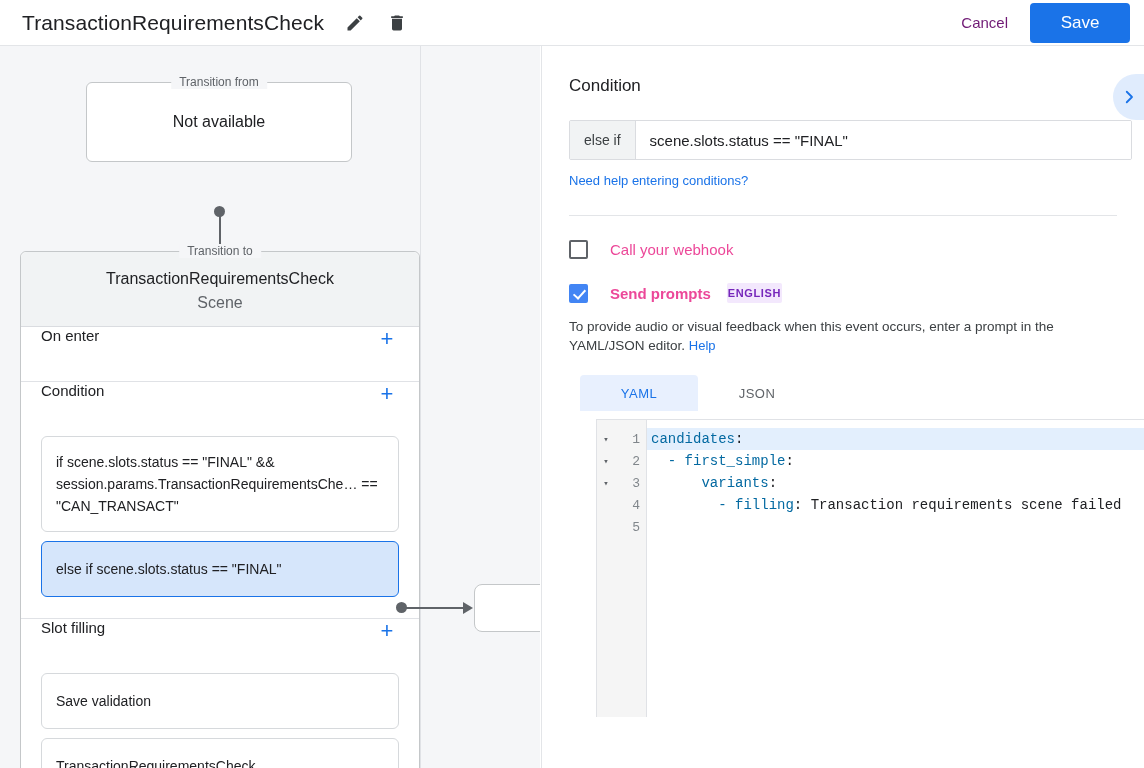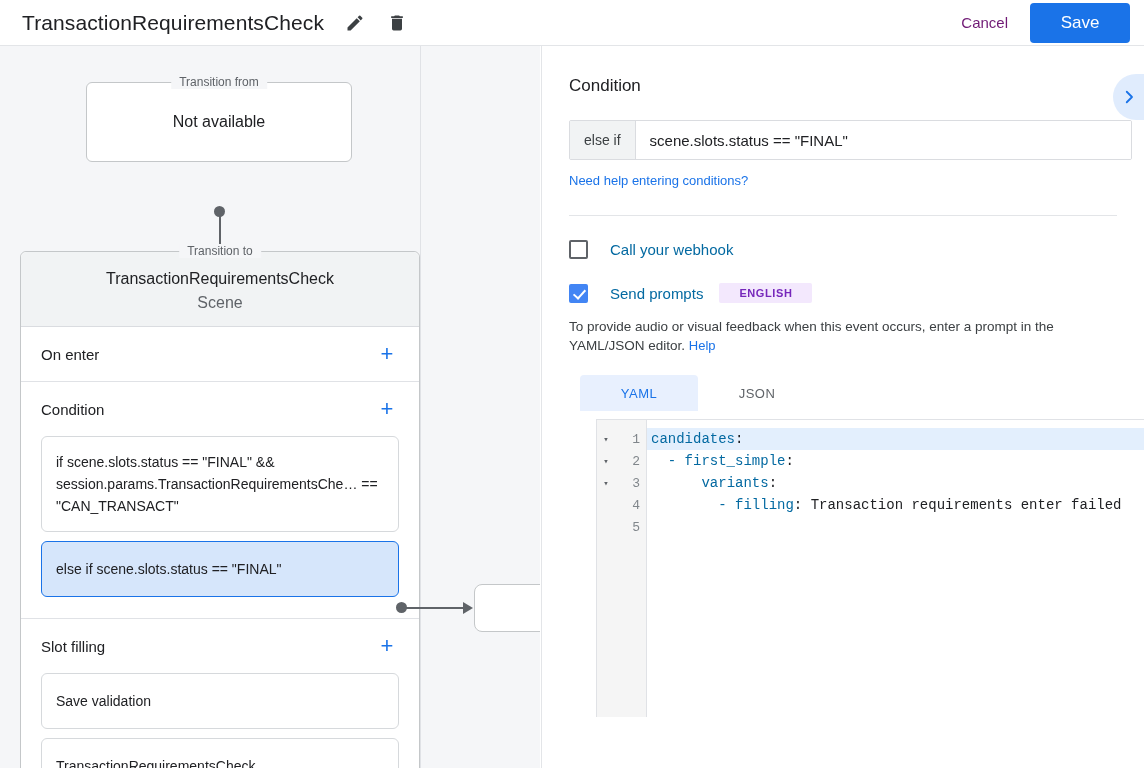--- a/index.html
+++ b/index.html
@@ -141,21 +141,21 @@
   }
   .node-to-title { font-size: 16px; color: #202124; }
   .node-to-sub { font-size: 16px; color: #5f6368; margin-top: 6px; }
 
   .section {
     border-bottom: 1px solid #e0e2e6;
     padding: 0 20px 0 20px;
   }
   .section:last-child { border-bottom: none; }
   .section-head {
-    display: flex; align-items: center; justify-content: space-between;
+    display: flex; align-items: flex-start; justify-content: space-between;
     height: 54px;
   }
   .section-title { font-size: 15px; color: #202124; }
   .plus-btn {
     color: #1a73e8;
     font-size: 22px;
     line-height: 1;
     width: 24px; height: 24px;
     display: flex; align-items: center; justify-content: center;
     cursor: pointer;
@@ -292,30 +292,30 @@
     position: absolute;
     left: 5px; top: 1px;
     width: 5px; height: 10px;
     border: solid #ffffff;
     border-width: 0 2px 2px 0;
     transform: rotate(42deg);
   }
   .cb-label {
     margin-left: 22px;
     font-size: 15px;
-    color: #0369a1;
-  }
-  .cb-label.bold { font-weight: normal; }
+    color: #ec4899;
+  }
+  .cb-label.bold { font-weight: bold; }
   .badge {
     margin-left: 16px;
     background: #f3e8fd;
     color: #7627bb;
     font-size: 11px;
     letter-spacing: .6px;
-    padding: 4px 20px;
+    padding: 4px 1px;
     border-radius: 2px;
     font-weight: bold;
   }
   .helptext {
     margin-top: 14px;
     font-size: 13.5px;
     color: #3c4043;
     line-height: 19px;
     max-width: 552px;
   }
@@ -538,19 +538,19 @@
           <div class="gut-row">
             <span class="fold"></span>
             <span class="gut-num">5</span>
           </div>
         </div>
 
         <div class="code">
           <div class="code-row hl"><span></span><span class="k">candidates</span><span class="p">:</span></div>
           <div class="code-row"><span>  </span><span class="k">- first_simple</span><span class="p">:</span></div>
           <div class="code-row"><span>      </span><span class="k">variants</span><span class="p">:</span></div>
-          <div class="code-row"><span>        </span><span class="k">- filling</span><span class="p">: Transaction requirements enter failed</span></div>
+          <div class="code-row"><span>        </span><span class="k">- filling</span><span class="p">: Transaction requirements scene failed</span></div>
           <div class="code-row"><span></span><span class="k"></span><span class="p"></span></div>
         </div>
       </div>
     </div>
   </div>
 </div>
 
 </body></html>

